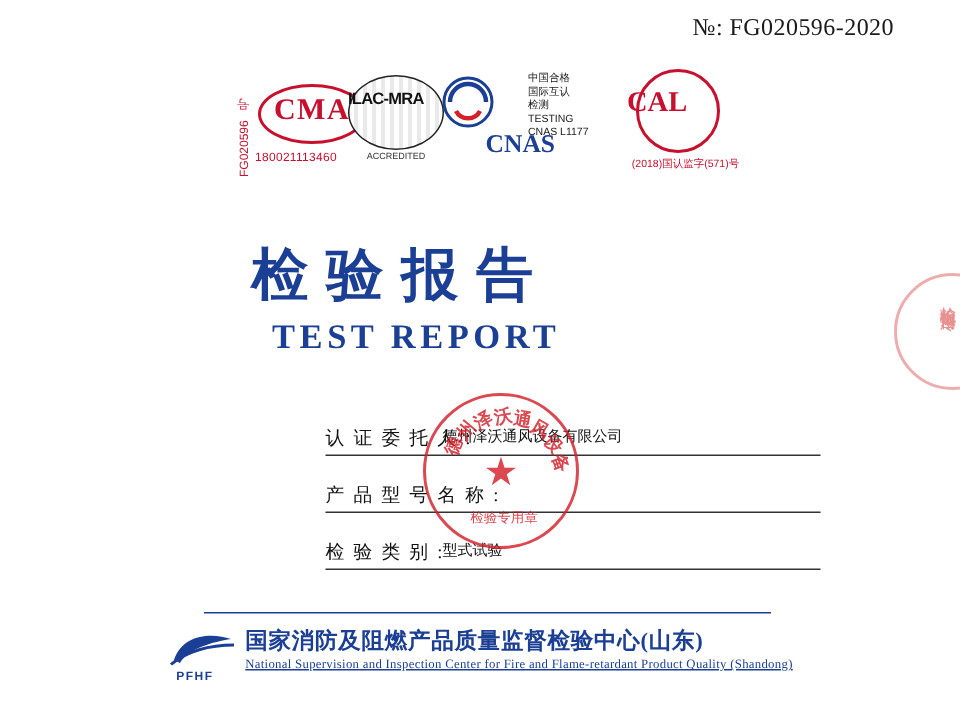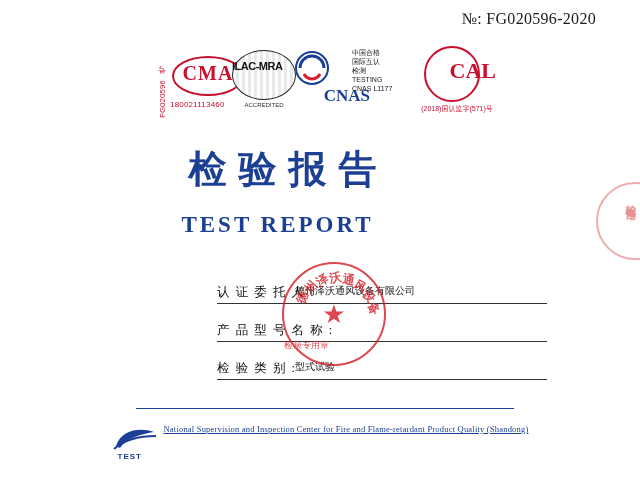--- a/index.html
+++ b/index.html
@@ -186,54 +186,53 @@
     left: 6px;
     top: 2px;
     width: 56px;
     height: 56px;
     border: 2px solid #c8102e;
     border-radius: 50%;
     box-sizing: border-box;
   }
   .cal-inner {
     position: absolute;
-    left: 22px;
+    left: 0;
     top: 14px;
     width: 56px;
-    text-align: right;
-    font-family: "Liberation Serif", serif;
-    font-weight: bold;
-    font-size: 22px;
+    text-align: left;
+    font-family: "Liberation Serif", serif;
+    font-weight: bold;
+    font-size: 19px;
     color: #c8102e;
   }
   .cal-sub {
     position: absolute;
     left: -6px;
     top: 60px;
     width: 90px;
     text-align: center;
     font-size: 7px;
     color: #c8102e;
     white-space: nowrap;
   }
 
   
   .title-cn {
     position: absolute;
-    top: 144px;
+    top: 158px;
     left: 0;
     width: 523px;
     text-align: center;
     font-family: "Liberation Serif", serif;
     font-weight: bold;
     font-size: 38px;
     letter-spacing: 12px;
     color: #1b3f94;
     text-indent: 12px;
-    padding-left: 21px;
   }
   .title-en {
     position: absolute;
     top: 212px;
     left: 0;
     width: 552px;
     text-align: center;
     font-family: "Liberation Serif", serif;
     font-weight: bold;
     font-size: 23px;
@@ -319,20 +318,21 @@
     font-size: 12px;
     color: #d4202a;
     font-weight: bold;
     transform-origin: 0 0;
   }
   .stamp-bottom {
     position: absolute;
     left: 0;
     bottom: 12px;
     width: 104px;
+    text-align: center;
     font-family: "Liberation Serif", serif;
     font-size: 9px;
     color: #d4202a;
   }
 
   
   .edge-stamp {
     position: absolute;
     right: -34px;
     top: 182px;
@@ -499,19 +499,20 @@
 
   <div class="footer-rule"></div>
 
   <div class="footer">
     <div class="footer-inner">
       <div class="sdqi-mark">
         <svg width="46" height="26" viewBox="0 0 46 26">
           <path d="M4 20 C10 2, 30 2, 42 6 C30 8, 14 12, 8 22 Z" fill="#1b3f94"></path>
           <path d="M2 23 C12 14, 28 10, 44 10" fill="none" stroke="#1b3f94" stroke-width="2"></path>
         </svg>
-        <div class="sdqi-word">TEST</div>
+        <div class="sdqi-word">PFHF</div>
       </div>
+      <div class="footer-cn">国家消防及阻燃产品质量监督检验中心(山东)</div>
       <div class="footer-en">National Supervision and Inspection Center for Fire and Flame-retardant Product Quality (Shandong)</div>
     </div>
   </div>
 
 </div>
 
 </body></html>

